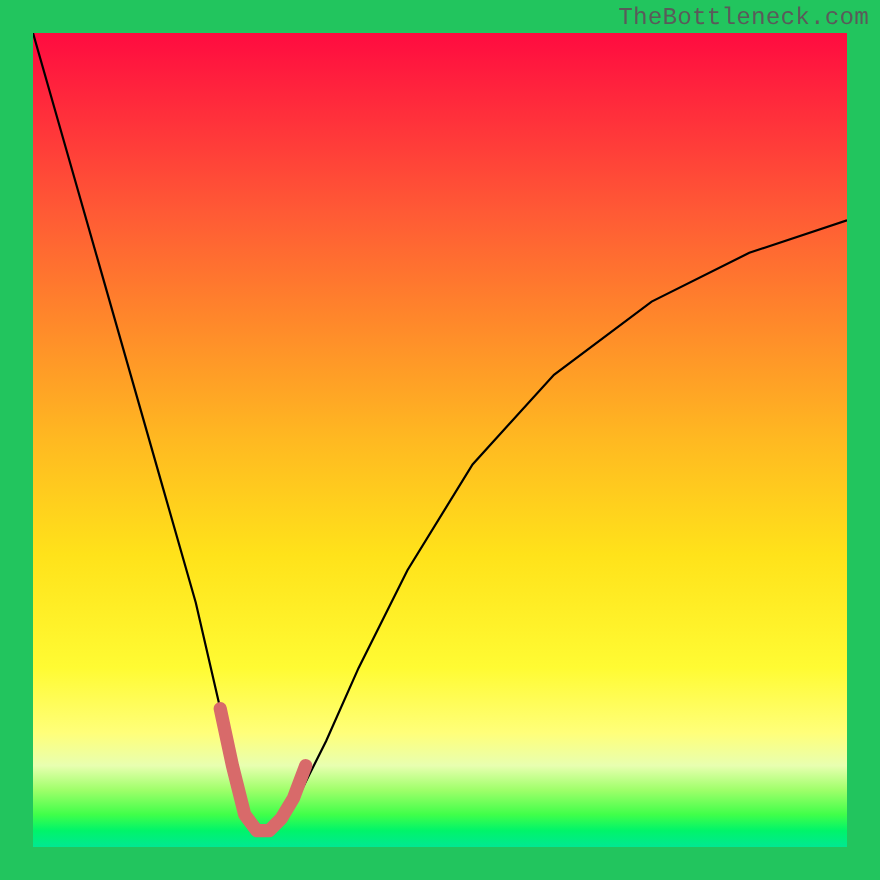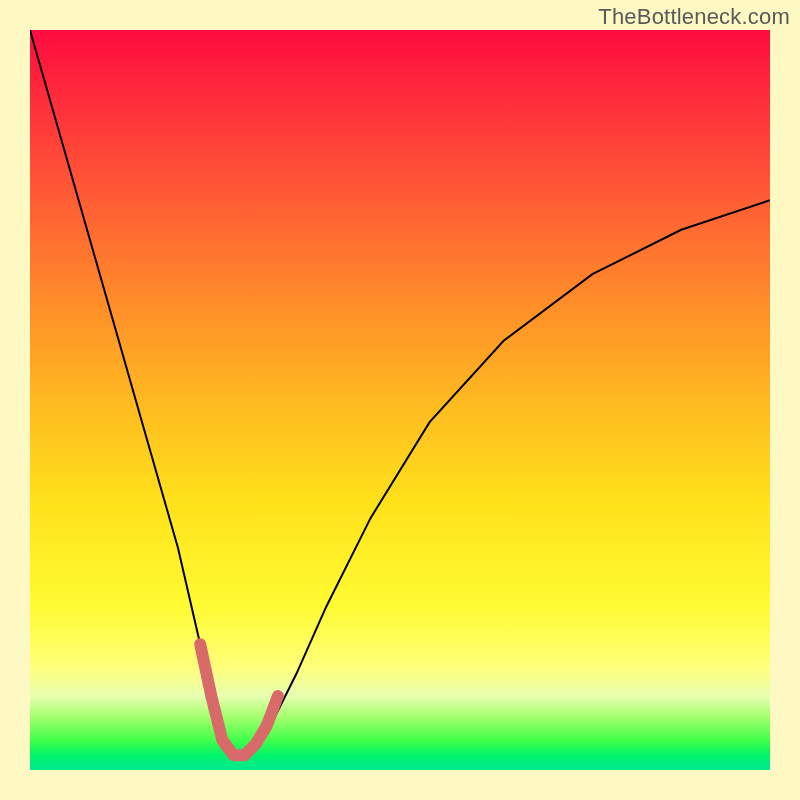--- a/index.html
+++ b/index.html
@@ -8,21 +8,22 @@
     width: 800px;
     height: 800px;
     background: #000;
     overflow: hidden;
     font-family: Arial, Helvetica, sans-serif;
   }
   .frame {
     position: relative;
     width: 800px;
     height: 800px;
-    background: #fef9c3;
+    background: #22c55e;
+    font-family: Liberation Mono, monospace;
   }
   .plot {
     position: absolute;
     left: 30px;
     top: 30px;
     width: 740px;
     height: 740px;
     background: linear-gradient(to bottom,
       #ff0b40 0%,
       #ff2f3b 10%,

